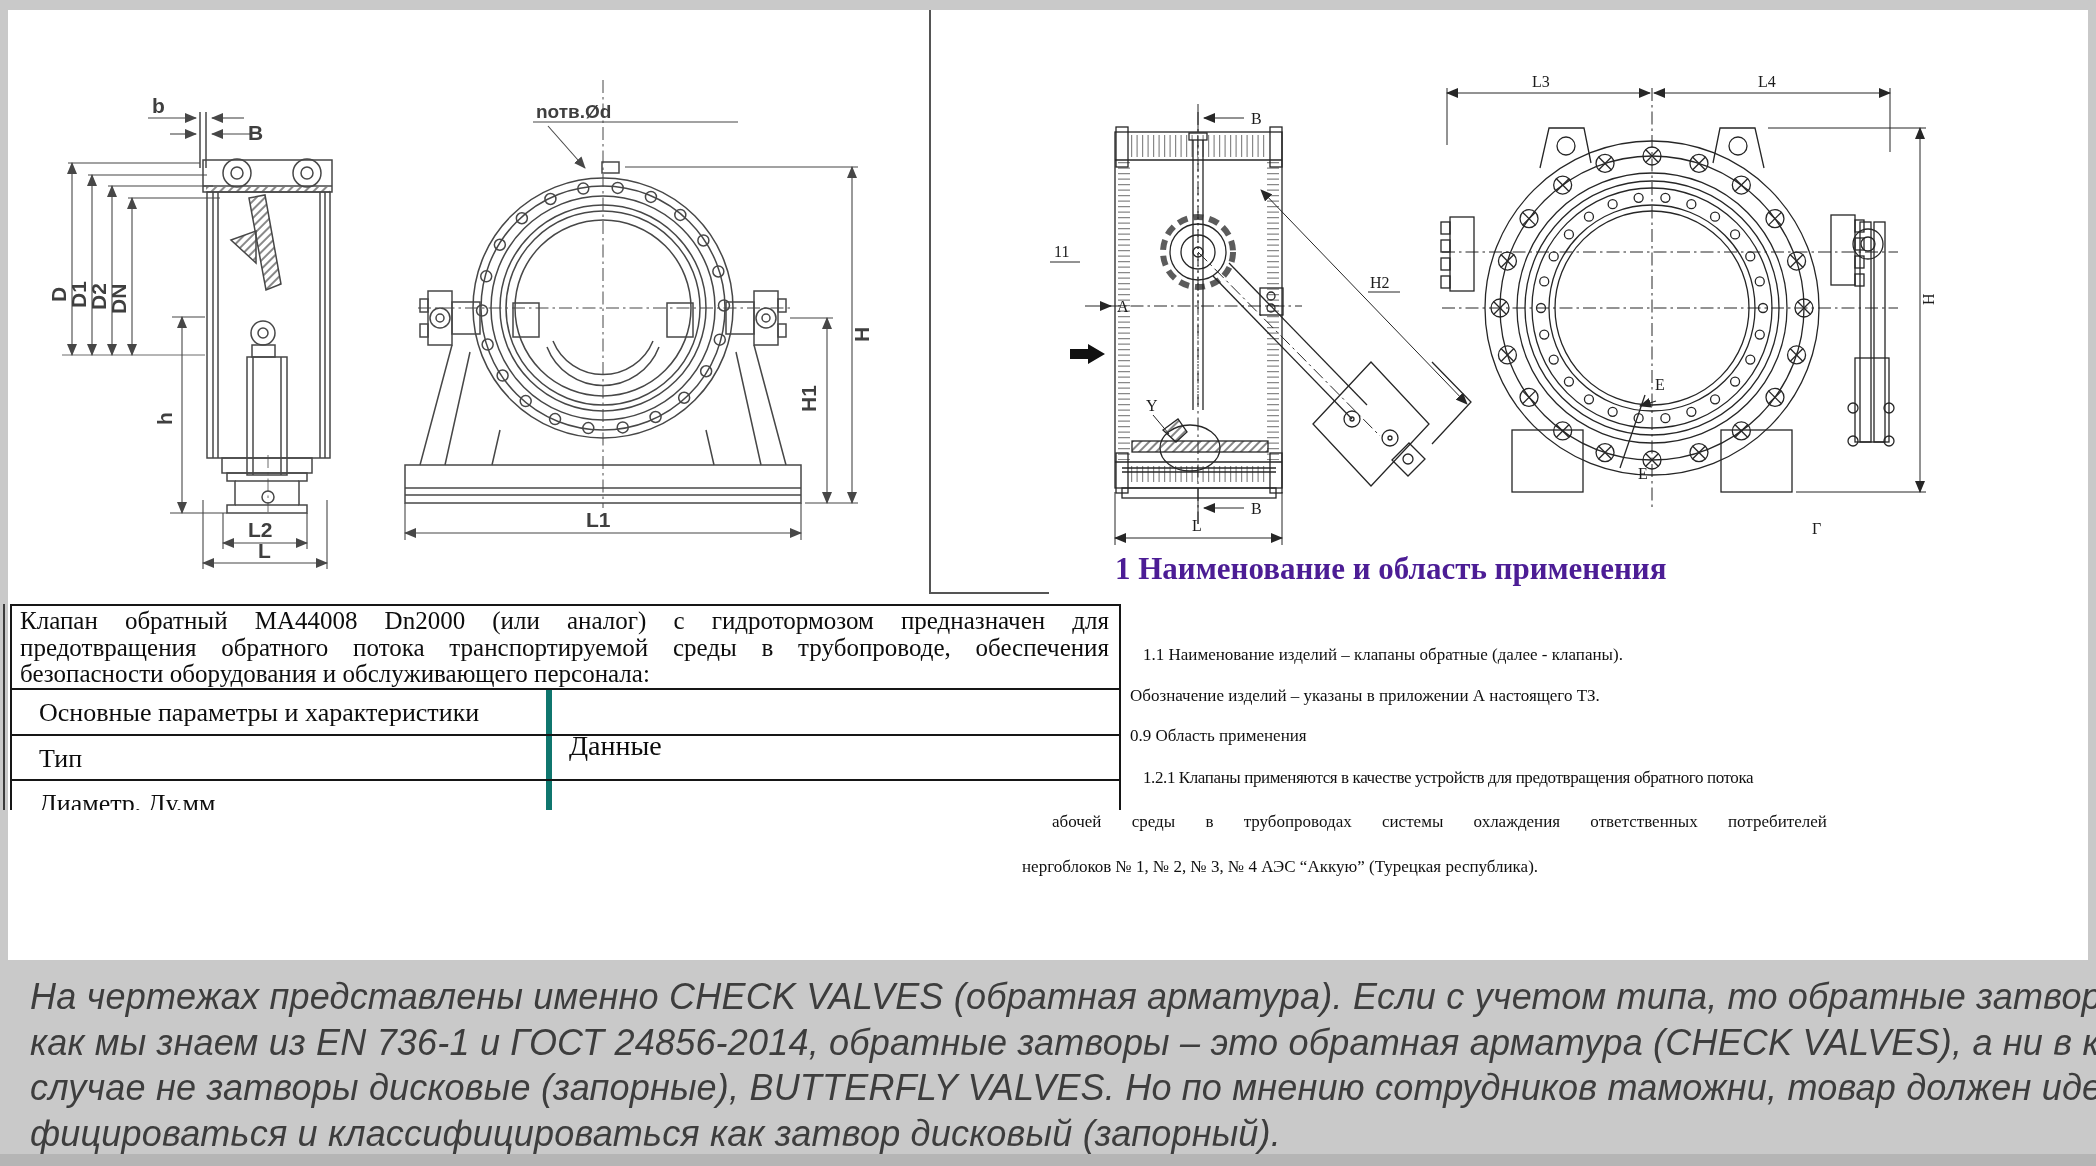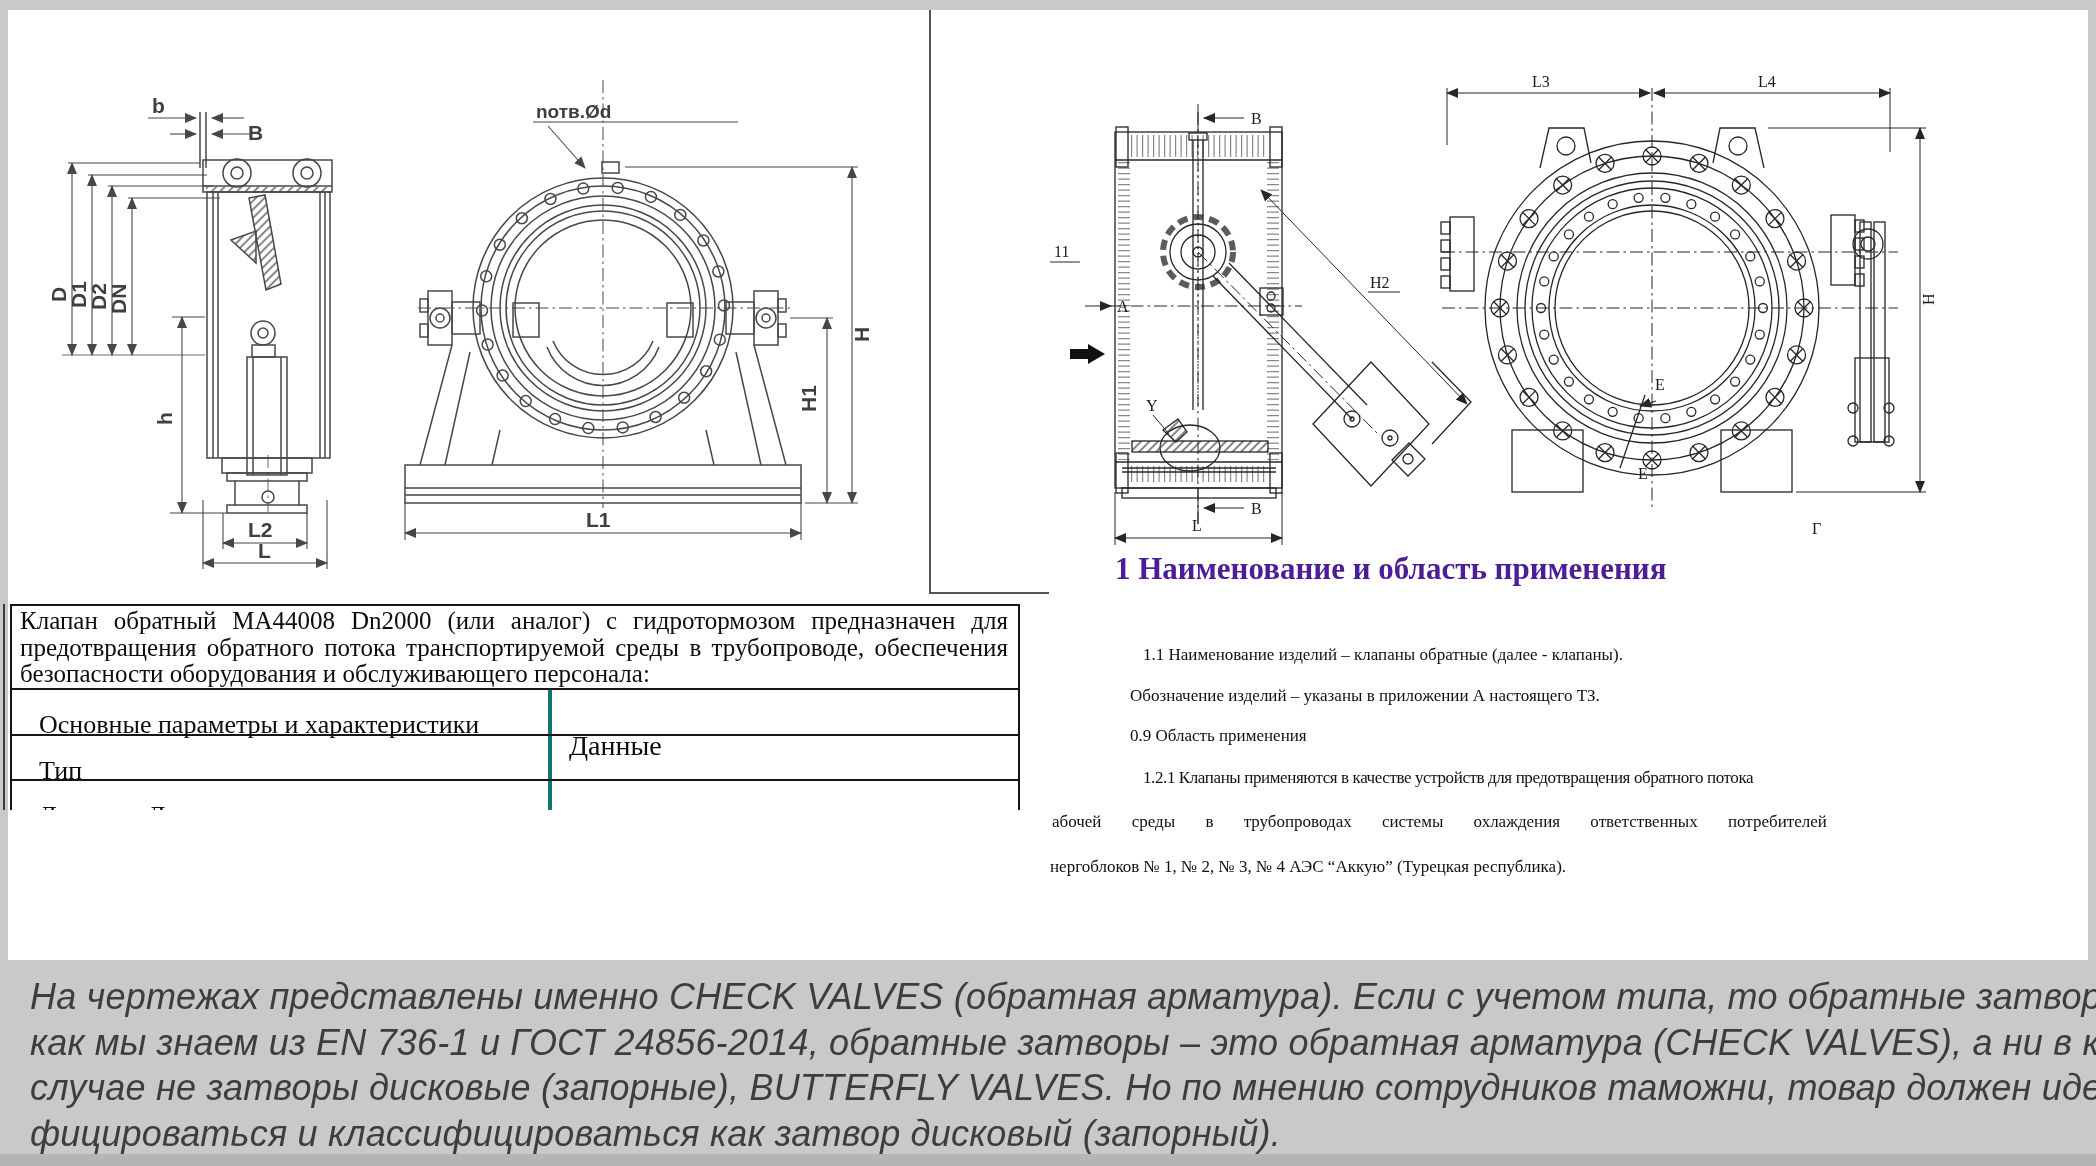--- a/index.html
+++ b/index.html
@@ -15,40 +15,40 @@
   .dd{stroke-dasharray:13 4 2.5 4;stroke-width:1;}
   .thin{stroke-width:.8;}
   .ser{opacity:.55;}
   .tl{font:700 21px "Liberation Sans",sans-serif;fill:#3f3f3f;}
   .tlsm{font:600 19px "Liberation Sans",sans-serif;fill:#3f3f3f;}
   .ts{font:16px "Liberation Serif",serif;fill:#1c1c1c;}
   
   .vdiv{position:absolute;left:929px;top:10px;width:2px;height:583px;background:#555;}
   .hjog{position:absolute;left:929px;top:592px;width:120px;height:2px;background:#555;}
   
-  .tablebox{position:absolute;left:10px;top:604px;width:1010px;height:206px;background:#fff;
+  .tablebox{position:absolute;left:10px;top:604px;width:1111px;height:206px;background:#fff;
             border:2px solid #161616;border-bottom:none;box-sizing:border-box;overflow:hidden;color:#0d0d0d;}
   .tbl-extra-line{position:absolute;left:3px;top:604px;width:2px;height:206px;background:#3a3a3a;}
   .intro{padding:2px 10px 0 8px;font-size:25px;line-height:26.5px;}
   .jl{text-align:justify;text-align-last:justify;}
   .grid{border-top:2px solid #161616;}
   .row{display:flex;border-bottom:2px solid #161616;height:44px;box-sizing:content-box;}
   .row.r1{height:43px;}
   .row.cut{border-bottom:none;height:60px;}
-  .c1{width:540px;border-right:4px solid #0f766e;padding:20px 0 0 27px;box-sizing:border-box;font-size:26px;}
+  .c1{width:540px;border-right:6px solid #0f766e;padding:8px 0 0 27px;box-sizing:border-box;font-size:26px;}
   .c2{flex:1;padding:8px 0 0 17px;font-size:28px;margin-top:32px;}
   
   .rh{position:absolute;left:1115px;top:551px;font-weight:bold;font-size:31px;color:#4c1d95;white-space:nowrap;}
   .rp{position:absolute;font-size:17px;color:#101010;white-space:nowrap;}
   .p1{left:1143px;top:645px;}
   .p2{left:1130px;top:686px;}
   .p3{left:1130px;top:726px;}
   .p4{left:1143px;top:768px;letter-spacing:-0.4px;}
   .p5{left:1052px;top:812px;word-spacing:26px;}
-  .p6{left:1050px;top:857px;text-align:center;}
+  .p6{left:1022px;top:857px;text-align:center;}
   
   .banner{position:absolute;left:0;top:960px;width:2096px;height:206px;background:#c9c9c9;
           border-bottom:12px solid #b5b5b5;box-sizing:border-box;}
   .banner-text{position:absolute;left:30px;top:14px;font:italic 36px "Liberation Sans",sans-serif;
                color:#3d3d3d;line-height:45.5px;white-space:nowrap;letter-spacing:.2px;}
 </style>
 </head>
 <body>
 
 <div class="stage">

